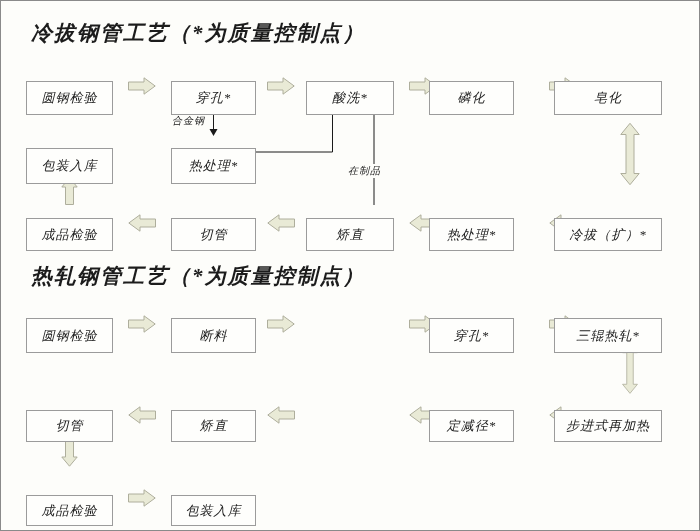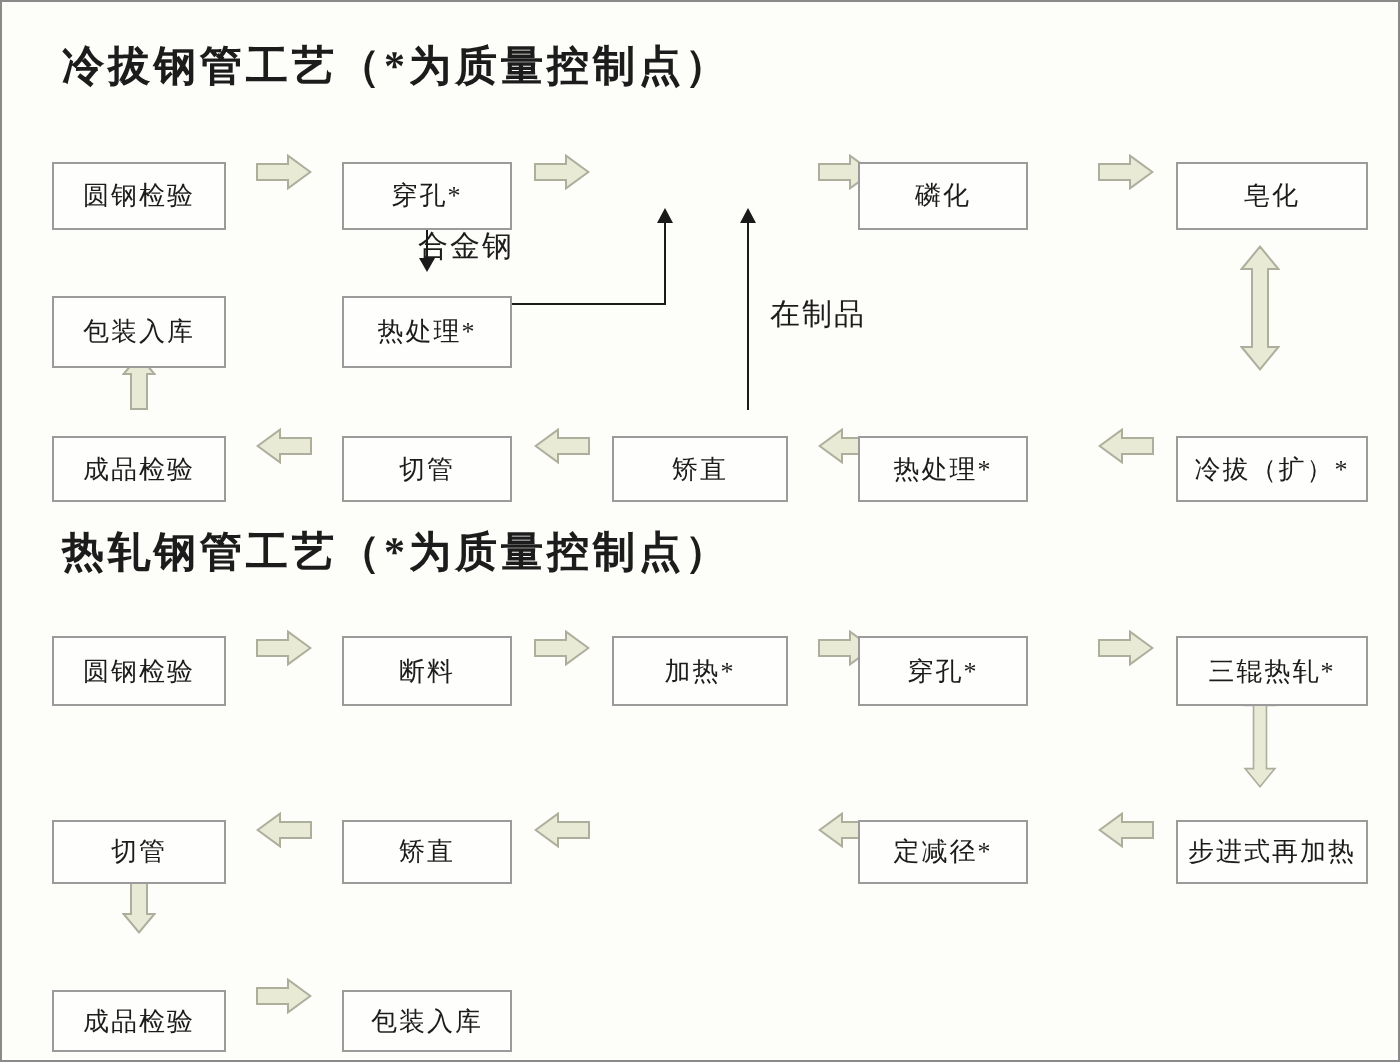--- a/index.html
+++ b/index.html
@@ -2,46 +2,47 @@
 <html style="--page-bg: #fdfdfa; --frame-border: #8a8a8a; --box-fill: #fefefc; --box-border: #9b9b9b; --text-color: #1c1c1c; --arrow-fill: #e9ead6; --arrow-stroke: #aeae9c; --line-color: #1a1a1a;"><head>
 <meta charset="utf-8">
 <style>
   html,body{margin:0;padding:0;background:#fff;}
   .canvas{
     position:relative;width:700px;height:531px;box-sizing:border-box;
     background:var(--page-bg,#fdfdfa);
     border:1px solid var(--frame-border,#8a8a8a);
     font-family:"Liberation Serif","DejaVu Serif",serif;
     overflow:hidden;
+    font-style:italic;
   }
   .overlay{position:absolute;left:0;top:0;width:700px;height:531px;z-index:0;}
   .box{
     position:absolute;z-index:2;box-sizing:border-box;
     background:var(--box-fill,#fefefc);
     border:1px solid var(--box-border,#9b9b9b);
     display:flex;align-items:center;justify-content:center;
     font-size:13px;letter-spacing:1px;color:var(--text-color,#1c1c1c);
     white-space:nowrap;
     margin-top:12px;
   }
   .c0{left:25px;width:87px}.c1{left:170px;width:85px}.c2{left:305px;width:88px}
-  .c3{left:428px;width:85px}.c4{left:587px;width:96px}
+  .c3{left:428px;width:85px}.c4{left:553px;width:108px}
   .ra{top:68px;height:34px}.rb{top:135px;height:36px}.rc{top:205px;height:33px}
   .rd{top:305px;height:35px}.re{top:397px;height:32px}.rf{top:482px;height:31px}
   .title{
     position:absolute;z-index:2;font-size:21px;font-weight:bold;
     letter-spacing:2px;color:var(--text-color,#141414);white-space:nowrap;
   }
   .t1{left:30px;top:18px}.t2{left:30px;top:261px}
   .note{
-    position:absolute;z-index:3;font-size:15px;letter-spacing:1px;
-    color:var(--text-color,#2a2a2a);white-space:nowrap;margin-left:37px;
+    position:absolute;z-index:3;font-size:10px;letter-spacing:1px;
+    color:var(--text-color,#2a2a2a);white-space:nowrap;
   }
   .n-alloy{left:171px;top:113px}
-  .n-wip{left:346px;top:147px;background:var(--page-bg,#fdfdfa);padding:0 1px;}
+  .n-wip{left:346px;top:163px;background:var(--page-bg,#fdfdfa);padding:0 1px;}
   .blockarrow{fill:var(--arrow-fill,#e9ead6);stroke:var(--arrow-stroke,#aeae9c);stroke-width:1;}
   .thinline{stroke:var(--line-color,#1a1a1a);stroke-width:1;fill:none;}
   .thinhead{fill:var(--line-color,#1a1a1a);stroke:none;}
 </style>
 </head>
 <body>
 
 <div class="canvas">
 
   <svg class="overlay" viewBox="0 0 700 531" xmlns="http://www.w3.org/2000/svg">
@@ -95,40 +96,40 @@
 
     <use href="#ar-vdouble" x="619" y="342" width="20" height="51"></use>
     <use href="#ar-down" x="60" y="438" width="17" height="28"></use>
     <use href="#ar-right" x="127" y="488" width="28" height="18"></use>
   </svg>
 
   <div class="title t1">冷拔钢管工艺（*为质量控制点）</div>
 
   <div class="box c0 ra">圆钢检验</div>
   <div class="box c1 ra">穿孔*</div>
+  <div class="box c2 ra">酸洗*</div>
   <div class="box c3 ra">磷化</div>
   <div class="box c4 ra">皂化</div>
 
   <div class="box c0 rb">包装入库</div>
   <div class="box c1 rb">热处理*</div>
 
   <div class="box c0 rc">成品检验</div>
   <div class="box c1 rc">切管</div>
   <div class="box c2 rc">矫直</div>
   <div class="box c3 rc">热处理*</div>
   <div class="box c4 rc">冷拔（扩）*</div>
 
   <div class="note n-alloy">合金钢</div>
   <div class="note n-wip">在制品</div>
 
   <div class="title t2">热轧钢管工艺（*为质量控制点）</div>
 
   <div class="box c0 rd">圆钢检验</div>
   <div class="box c1 rd">断料</div>
-  <div class="box c2 rd">加热*</div>
   <div class="box c3 rd">穿孔*</div>
   <div class="box c4 rd">三辊热轧*</div>
 
   <div class="box c0 re">切管</div>
   <div class="box c1 re">矫直</div>
   <div class="box c3 re">定减径*</div>
   <div class="box c4 re">步进式再加热</div>
 
   <div class="box c0 rf">成品检验</div>
   <div class="box c1 rf">包装入库</div>

